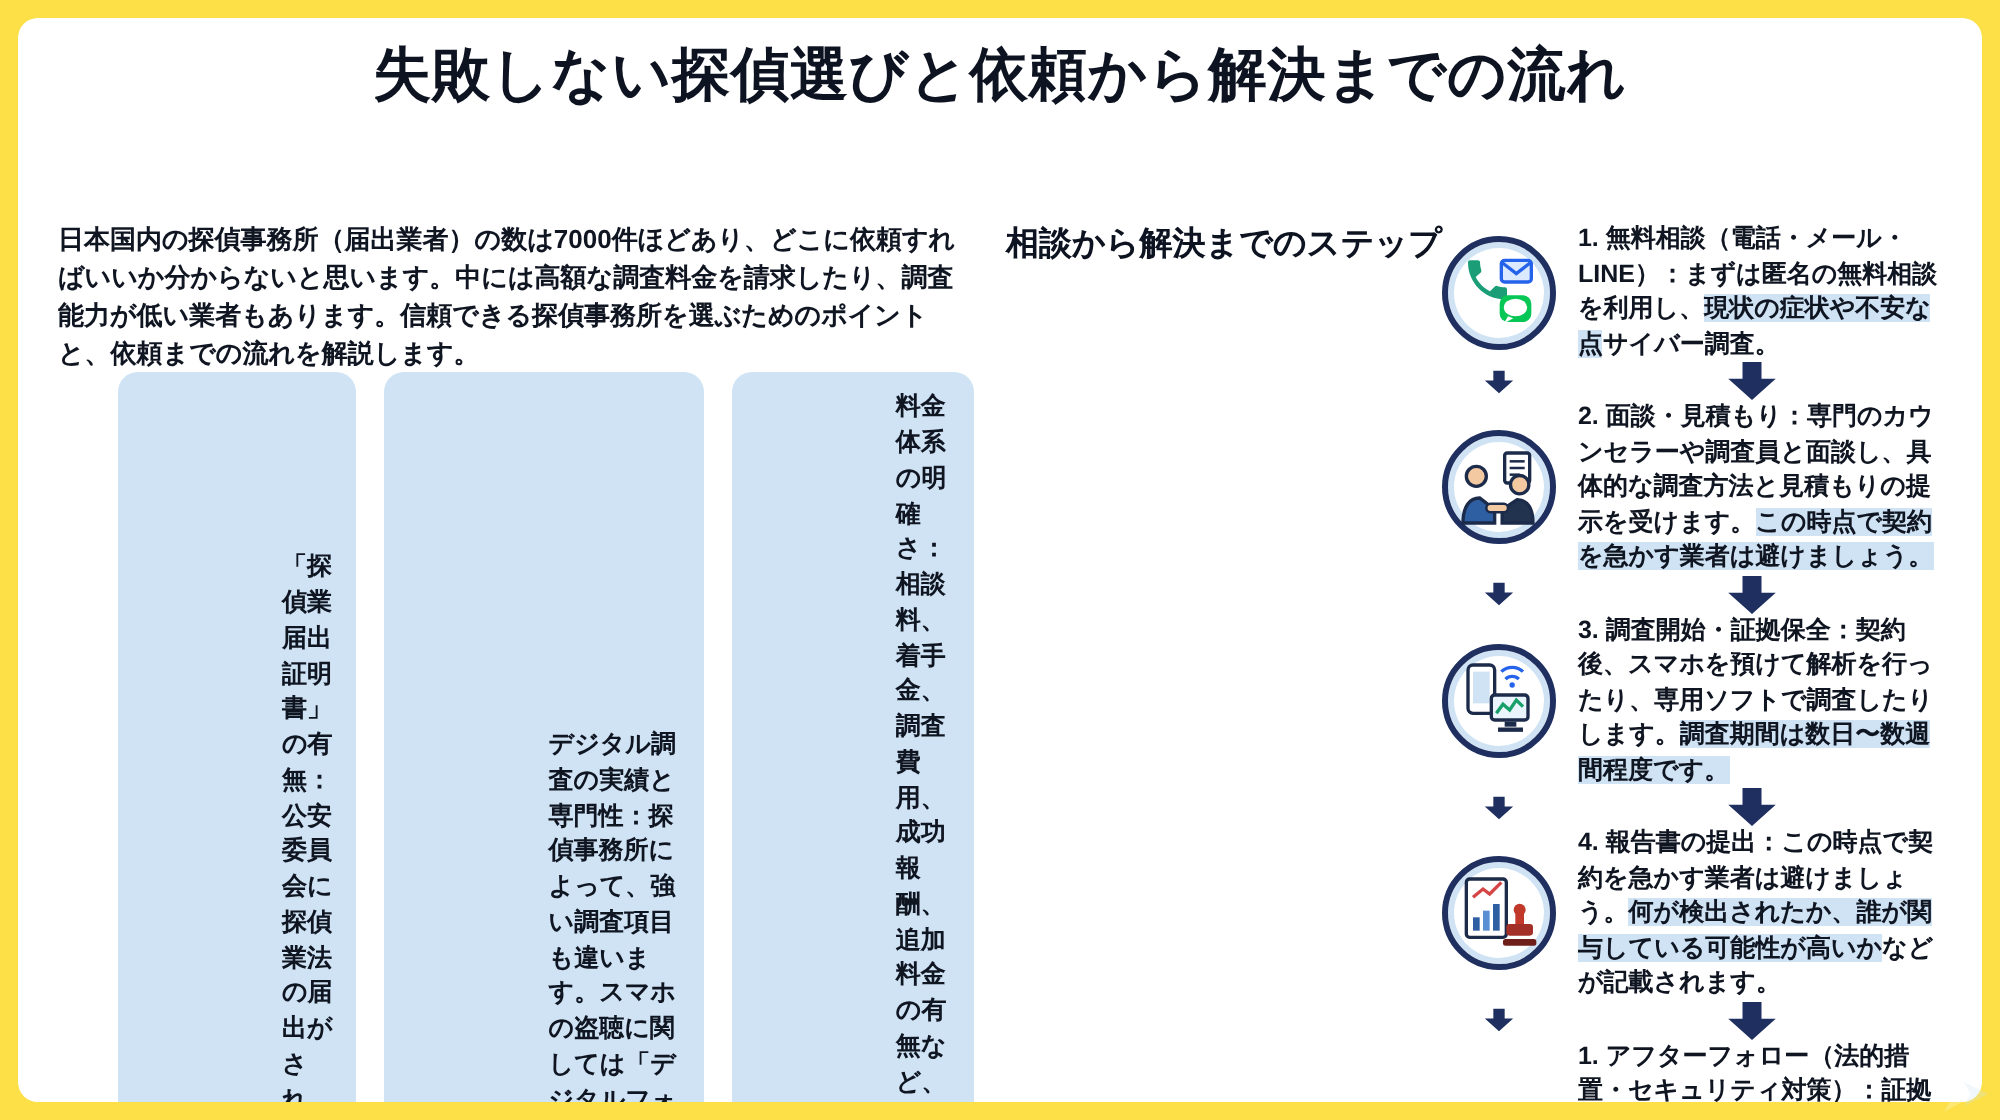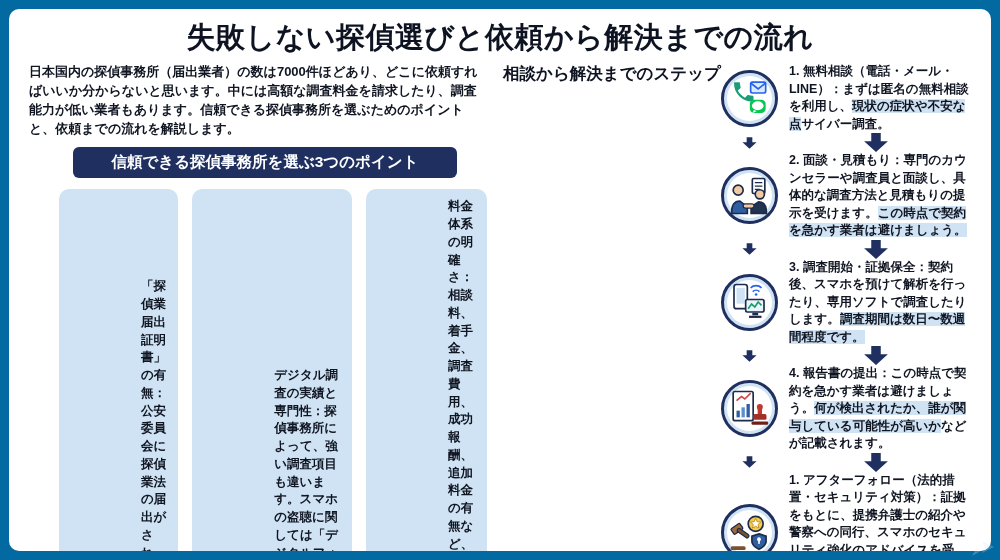--- a/index.html
+++ b/index.html
@@ -1,29 +1,29 @@
 <!DOCTYPE html>
 <html><head>
 <meta charset="utf-8">
 <style>
   html,body{margin:0;padding:0;background:#555;}
   .frame{
     width:1000px;height:560px;box-sizing:border-box;
-    background:#0369a1;padding:9px;position:relative;
+    background:#fde047;padding:9px;position:relative;
     font-family:"Liberation Sans","DejaVu Sans",sans-serif;
   }
   .canvas{
     width:100%;height:100%;box-sizing:border-box;background:#ffffff;
     border-radius:10px;overflow:hidden;display:flex;flex-direction:column;
   }
   .title{
     text-align:center;font-size:29px;font-weight:800;color:#0d1321;
     padding:9px 0 3px;letter-spacing:.5px;
   }
-  .cols{flex:1;display:flex;padding:2px 16px 10px 20px;gap:16px;min-height:0;}
+  .cols{flex:1;display:flex;padding:2px 16px 10px 20px;gap:16px;min-height:0;margin-top:48px;}
   .left{width:458px;flex:0 0 458px;display:flex;flex-direction:column;min-height:0;}
   .right{flex:1;display:flex;min-height:0;}
 
   .intro{font-size:13px;font-weight:700;line-height:1.45;color:#101522;}
   .banner{
     background:#1f3060;color:#fff;font-size:15.5px;font-weight:800;
     text-align:center;border-radius:6px;padding:5px 8px;margin:9px 30px 11px 44px;
   }
   .points{display:flex;flex-direction:row;gap:14px;margin-left:30px;flex:1;justify-content:space-between;}
   .point-box{
@@ -52,21 +52,20 @@
 </style>
 </head>
 <body>
 
 <div class="frame">
   <div class="canvas">
     <div class="title">失敗しない探偵選びと依頼から解決までの流れ</div>
     <div class="cols">
       <div class="left">
         <div class="intro">日本国内の探偵事務所（届出業者）の数は7000件ほどあり、どこに依頼すればいいか分からないと思います。中には高額な調査料金を請求したり、調査能力が低い業者もあります。信頼できる探偵事務所を選ぶためのポイントと、依頼までの流れを解説します。</div>
-        <div class="banner">信頼できる探偵事務所を選ぶ3つのポイント</div>
         <div class="points">
             <div class="point-box">
               <div class="point-icon"><svg viewBox="0 0 48 48">
     <rect x="5" y="3" width="26" height="37" rx="3" fill="#fff" stroke="#23365f" stroke-width="2"></rect>
     <line x1="10" y1="11" x2="26" y2="11" stroke="#23365f" stroke-width="2"></line>
     <line x1="10" y1="17" x2="26" y2="17" stroke="#23365f" stroke-width="2"></line>
     <line x1="10" y1="23" x2="26" y2="23" stroke="#23365f" stroke-width="2"></line>
     <line x1="10" y1="29" x2="20" y2="29" stroke="#23365f" stroke-width="2"></line>
     <path d="M35 21l9 3v8c0 7-9 11-9 11s-9-4-9-11v-8z" fill="#f6a73c" stroke="#23365f" stroke-width="2"></path>
     <path d="M31 31l3 3 6-7" fill="none" stroke="#fff" stroke-width="2.6" stroke-linecap="round" stroke-linejoin="round"></path>

